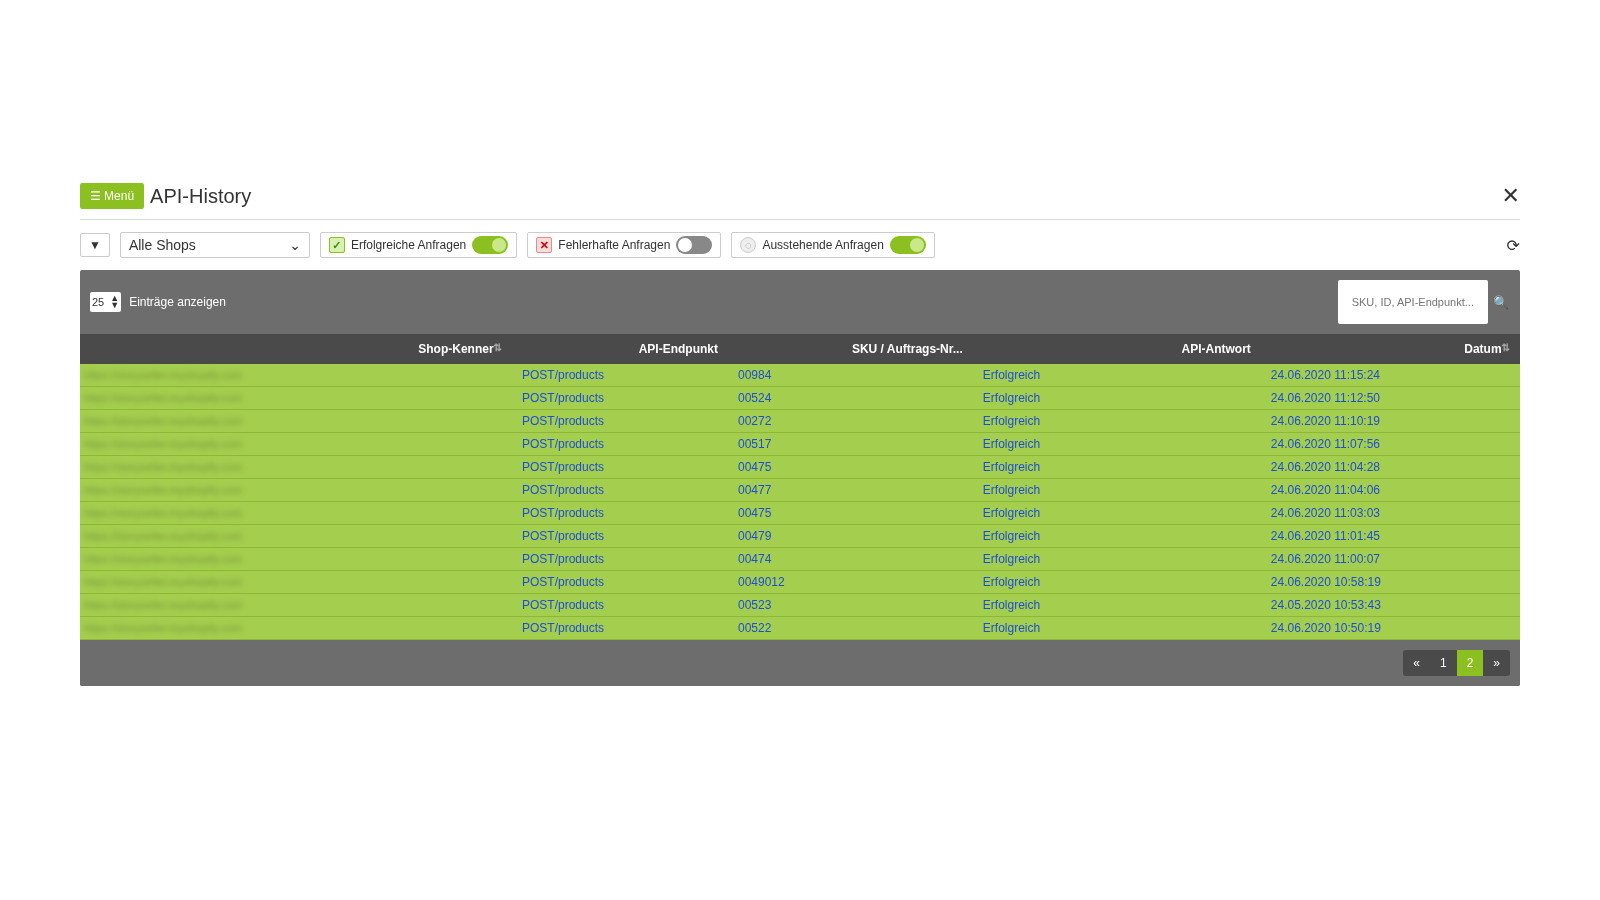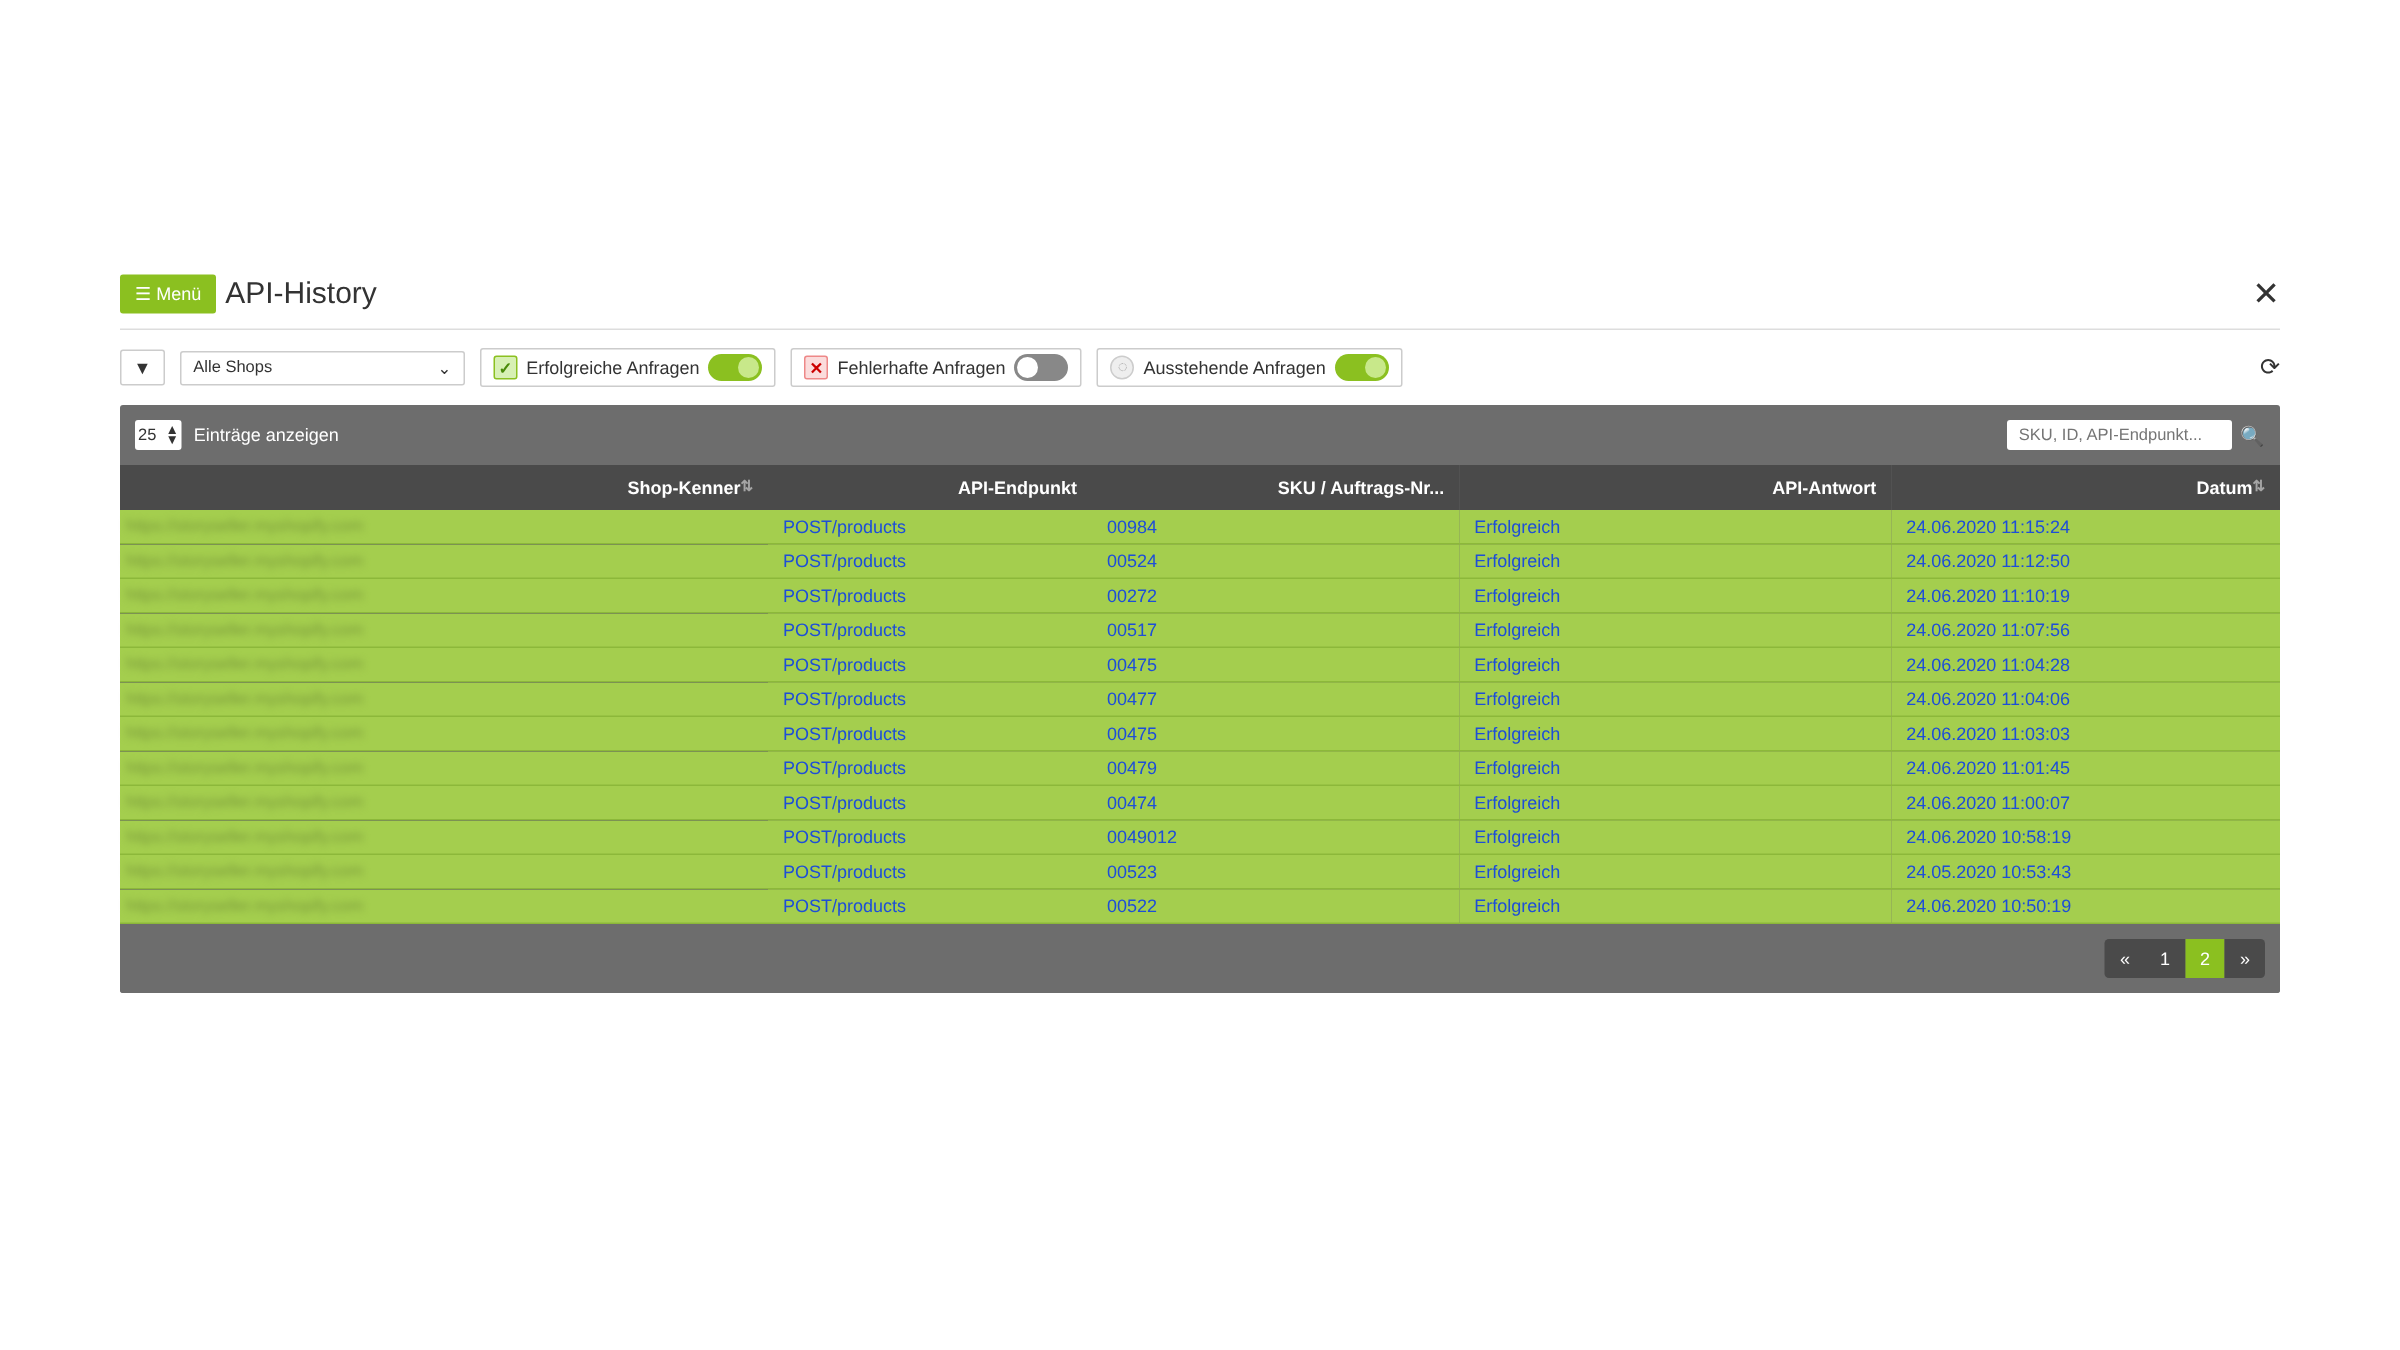--- a/index.html
+++ b/index.html
@@ -8,40 +8,40 @@
 
 .header { display: flex; align-items: center; padding: 8px 0; margin-top: 175px; }
 .menu-btn { background: #8bc020; color: #fff; padding: 6px 10px; border: none; font-size: 12px; border-radius: 2px; cursor: pointer; }
 .title { font-size: 20px; font-weight: normal; margin-left: 6px; color: #333; }
 .close-btn { margin-left: auto; font-size: 22px; color: #333; cursor: pointer; background: none; border: none; }
 
 .hr { border: none; border-top: 1px solid #ddd; margin: 2px 0 8px 0; }
 
 .filters { display: flex; align-items: center; gap: 10px; padding: 4px 0 12px 0; }
 .filter-icon-box { border: 1px solid #ccc; padding: 4px 8px; background: #fff; cursor: pointer; border-radius: 2px; }
-.shop-select { border: 1px solid #ccc; padding: 4px 8px; width: 190px; font-size: 11px; background: #fff; display: flex; justify-content: space-between; align-items: center; cursor: pointer; border-radius: 2px; }
+.shop-select { border: 1px solid #ccc; padding: 4px 8px; width: 190px; font-size: 14px; background: #fff; display: flex; justify-content: space-between; align-items: center; cursor: pointer; border-radius: 2px; }
 .filter-group { display: flex; align-items: center; gap: 6px; border: 1px solid #ccc; padding: 3px 8px; border-radius: 2px; background: #fff; }
 .status-badge { width: 16px; height: 16px; border-radius: 2px; display: inline-flex; align-items: center; justify-content: center; font-size: 11px; font-weight: bold; }
 .badge-green { background: #d7f0b4; color: #4a8a0a; border: 1px solid #8bc020; }
 .badge-red { background: #fbdcdc; color: #c00; border: 1px solid #e88; }
 .badge-grey { background: #eee; color: #888; border: 1px solid #ccc; border-radius: 50%; }
 .toggle { width: 36px; height: 18px; border-radius: 10px; position: relative; cursor: pointer; }
 .toggle-on { background: #8bc020; }
 .toggle-off { background: #888; }
 .toggle-knob { width: 14px; height: 14px; background: #fff; border-radius: 50%; position: absolute; top: 2px; }
 .toggle-on .toggle-knob { right: 2px; background: #c8e88a; }
 .toggle-off .toggle-knob { left: 2px; }
 .refresh-btn { margin-left: auto; font-size: 16px; color: #333; cursor: pointer; background: none; border: none; }
 
 .table-wrap { background: #6d6d6d; border-radius: 2px; }
 .table-toolbar { display: flex; align-items: center; padding: 10px; color: #fff; }
 .page-size { background: #fff; color: #333; padding: 3px 2px; font-size: 11px; border-radius: 2px; display: flex; align-items: center; gap: 6px; cursor: pointer; }
 .toolbar-label { margin-left: 8px; font-size: 12px; }
 .search-box { margin-left: auto; display: flex; align-items: center; gap: 6px; }
-.search-input { padding: 4px 8px; font-size: 11px; width: 150px; border: none; border-radius: 2px; }
+.search-input { padding: 16px 8px; font-size: 11px; width: 150px; border: none; border-radius: 2px; text-align: center; }
 .search-btn { color: #fff; font-size: 13px; cursor: pointer; background: none; border: none; }
 
 table { width: 100%; border-collapse: collapse; }
 thead { background: #4a4a4a; color: #fff; }
 th { padding: 8px 10px; text-align: right; font-size: 12px; font-weight: bold; }
 .th-shop { width: 30%; padding-left: 180px; }
 .th-endpoint { width: 15%; }
 .th-sku { width: 17%; }
 .th-response { width: 20%; }
 .th-date { width: 18%; }

